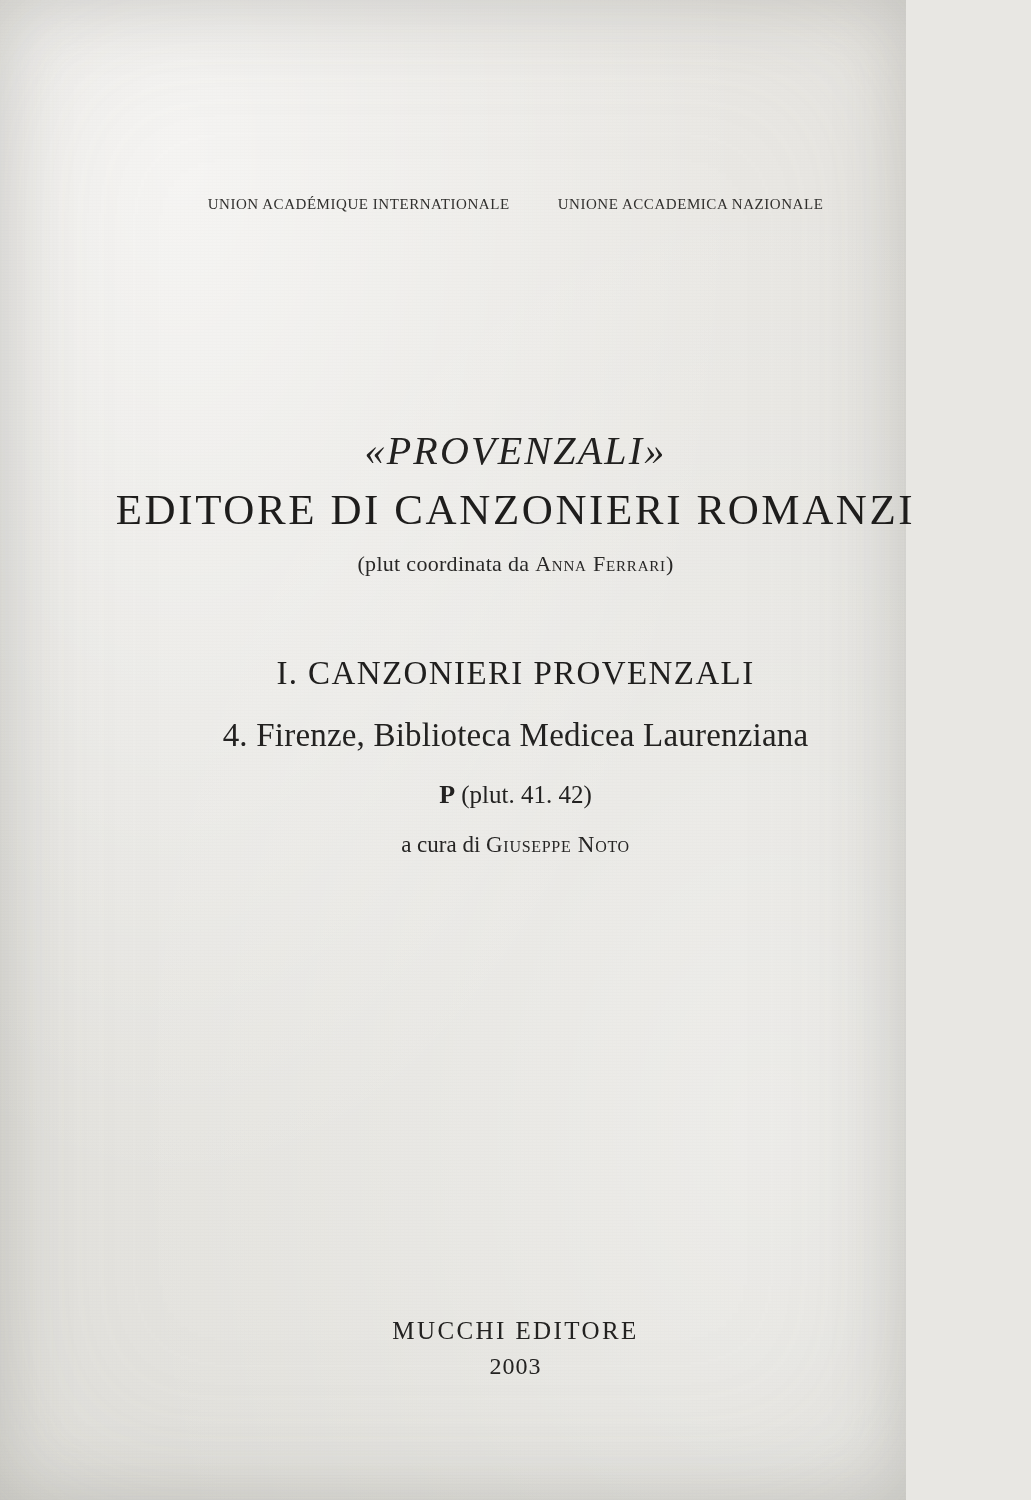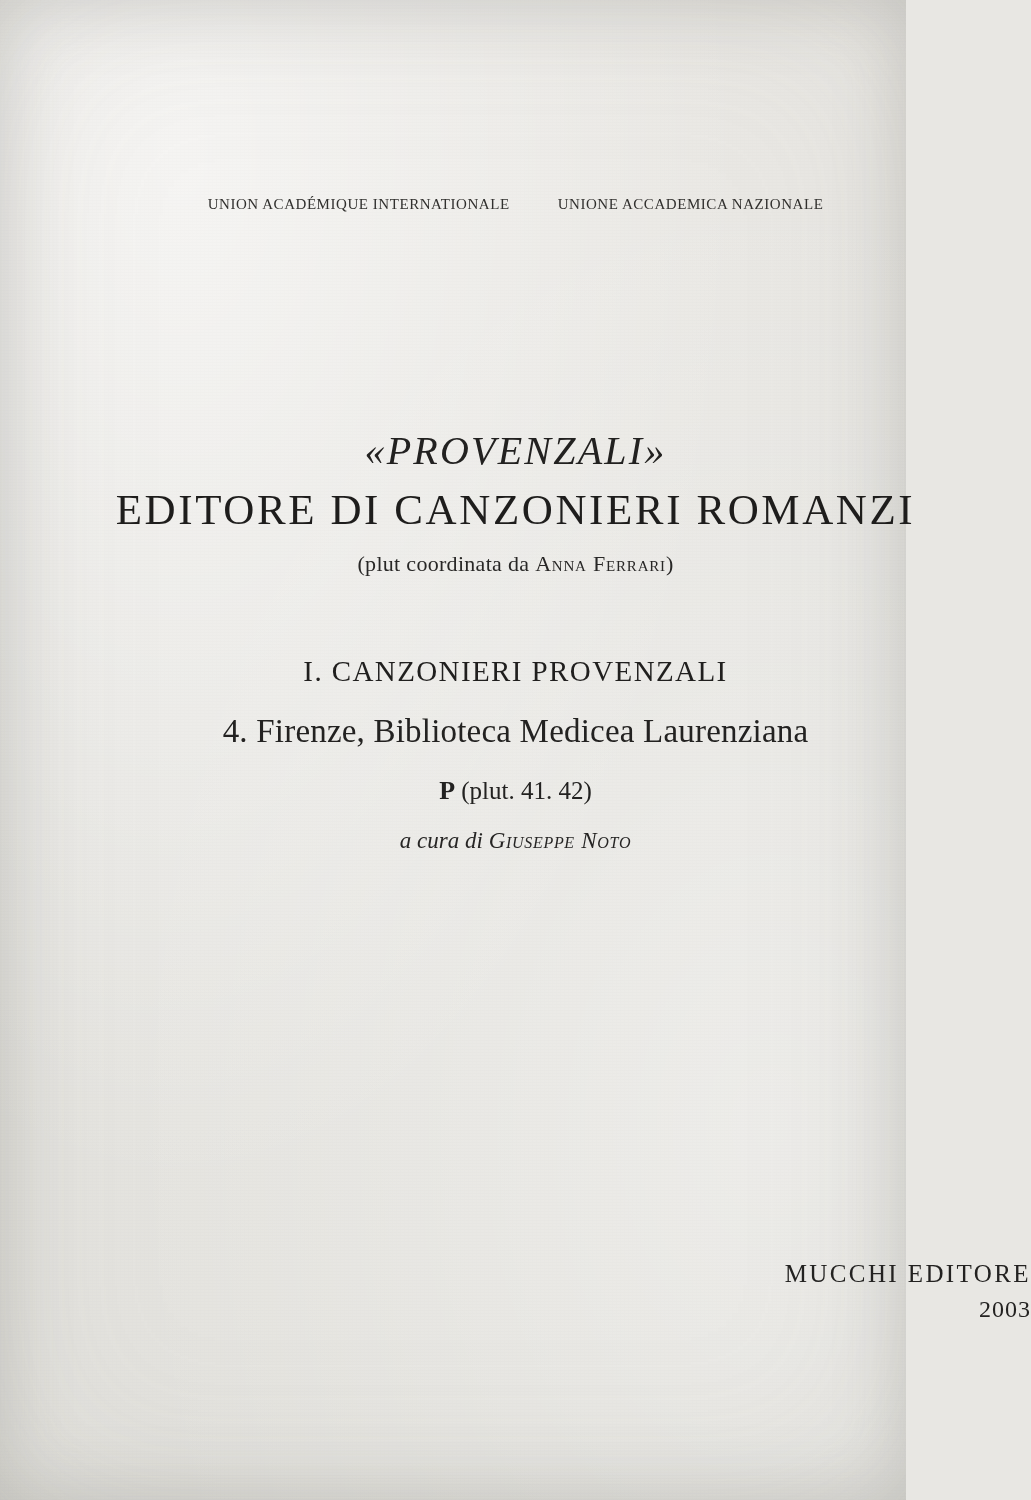--- a/index.html
+++ b/index.html
@@ -93,21 +93,21 @@
   }
 
   .section-block {
     position: absolute;
     top: 655px;
     left: 0;
     width: 1031px;
     text-align: center;
   }
   .part-title {
-    font-size: 29px;
+    font-size: 33px;
     letter-spacing: 1.4px;
     color: #201f1e;
   }
   .library-line {
     margin-top: 25px;
     font-size: 33px;
     letter-spacing: 0.2px;
     color: #232221;
   }
   .siglum-line {
@@ -116,33 +116,32 @@
     color: #232221;
   }
   .siglum-line b {
     font-weight: bold;
     font-size: 26px;
   }
   .editor-line {
     margin-top: 22px;
     font-size: 23px;
     color: #262524;
-    font-style: italic;
   }
   .editor-line .sc {
     font-variant: small-caps;
     letter-spacing: 0.7px;
   }
 
   .publisher-block {
     position: absolute;
-    top: 1260px;
+    top: 1317px;
     left: 0;
     width: 1031px;
-    text-align: right;
+    text-align: center;
   }
   .publisher {
     font-size: 25px;
     letter-spacing: 2.4px;
     color: #232221;
   }
   .year {
     margin-top: 8px;
     font-size: 24px;
     letter-spacing: 1px;

